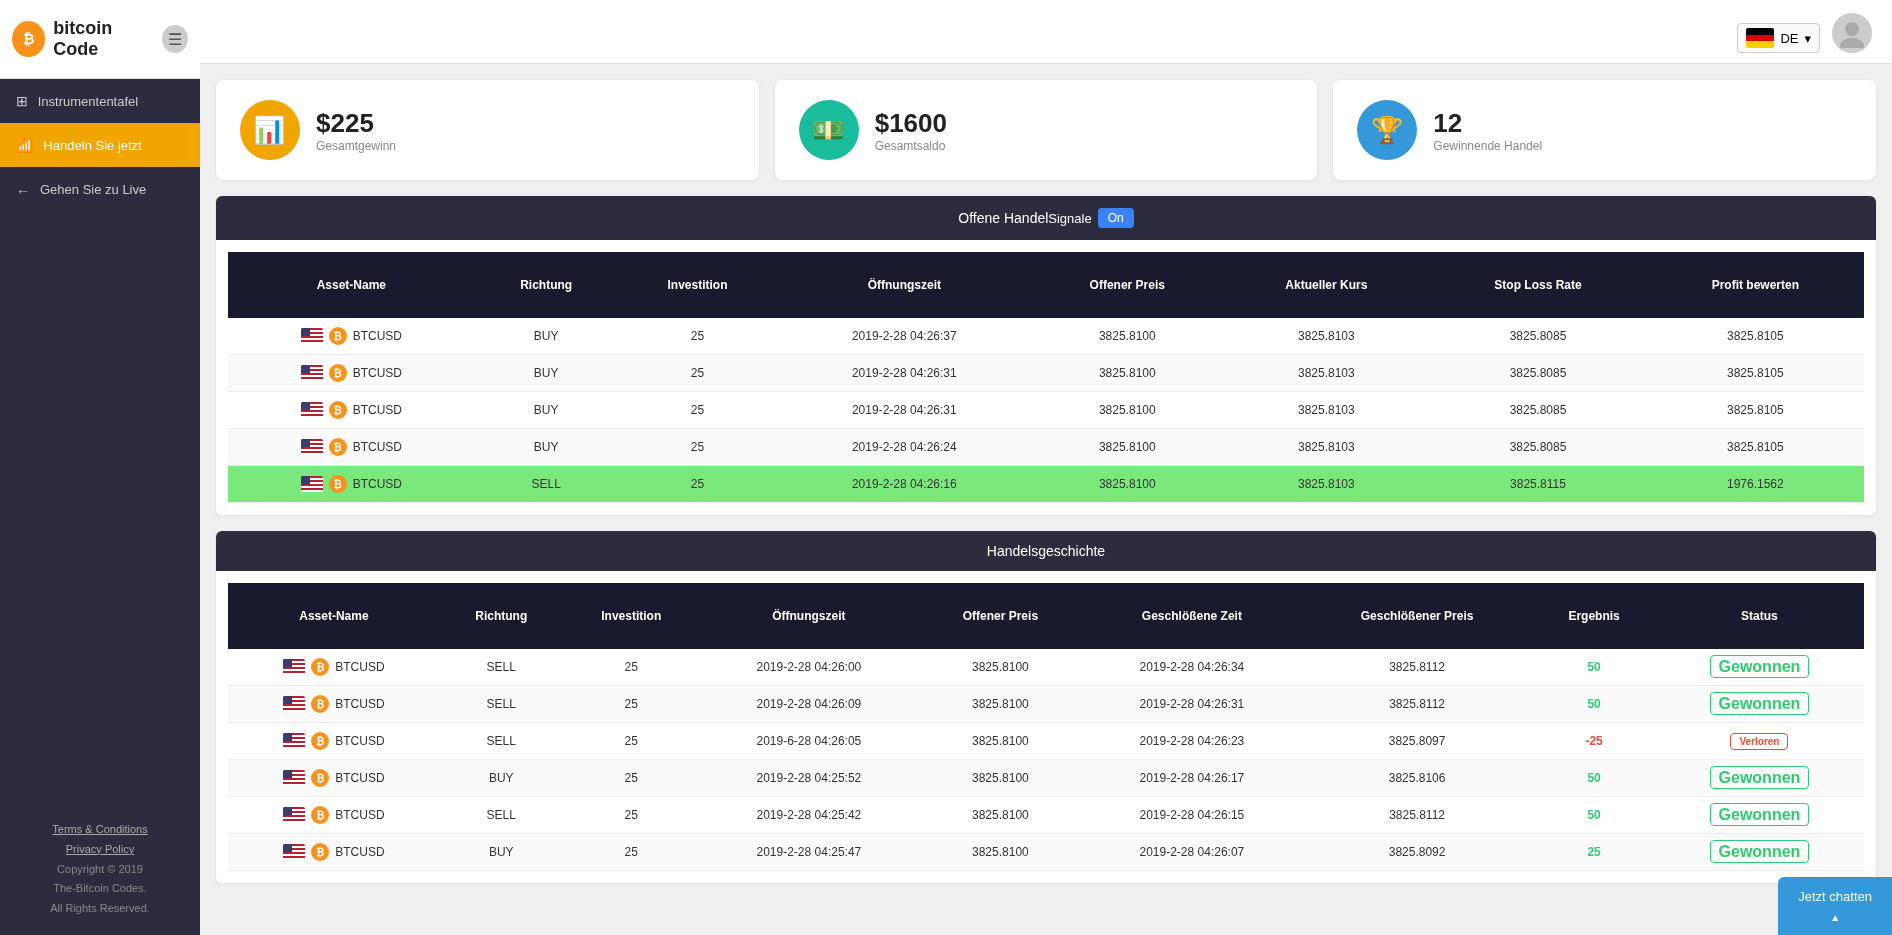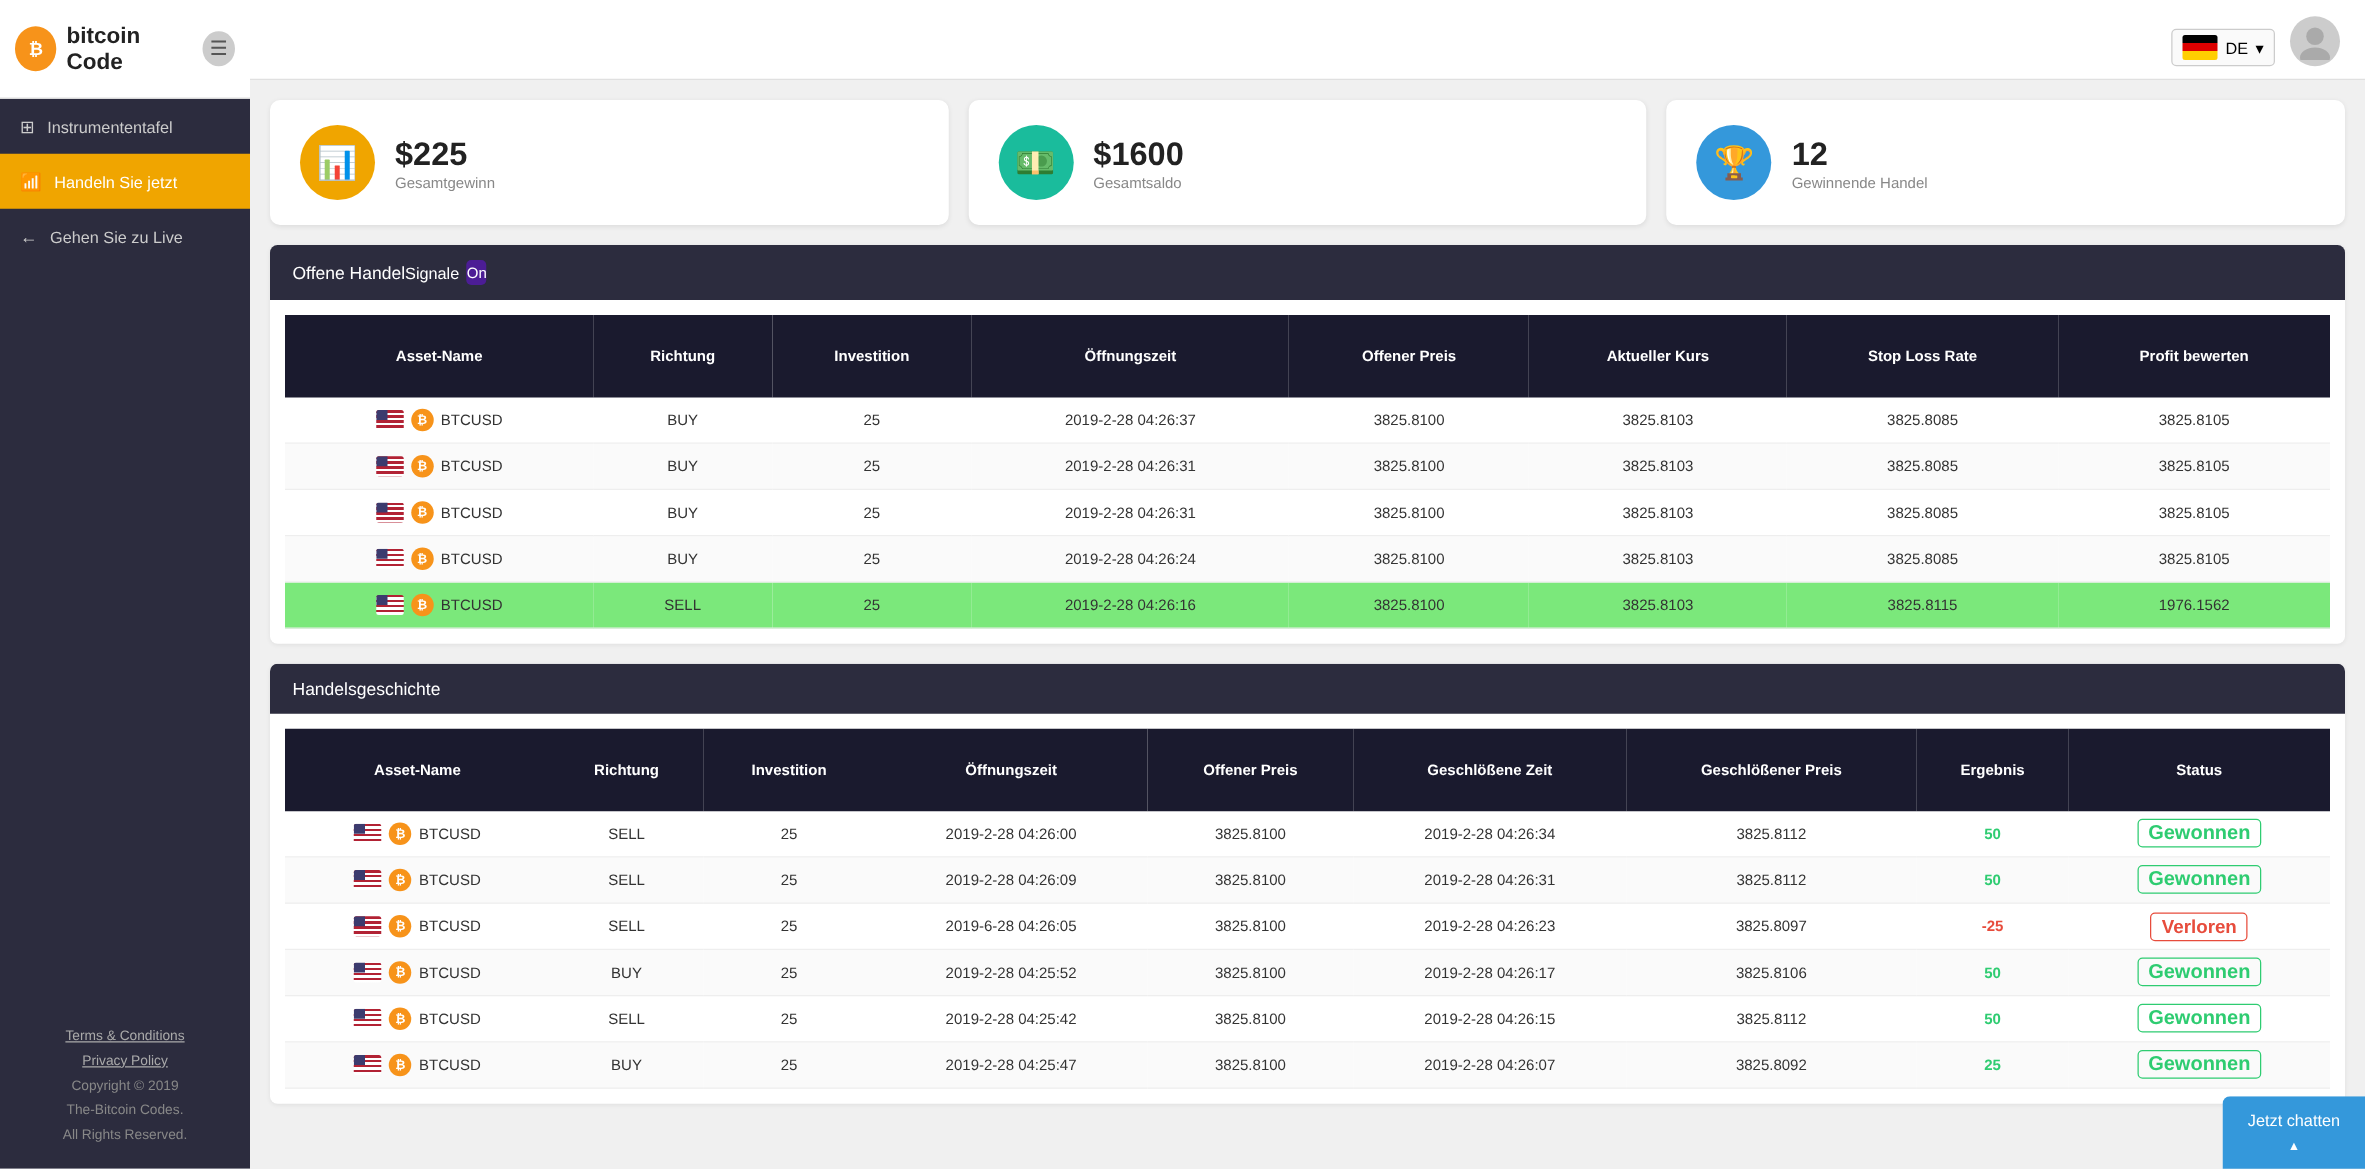--- a/index.html
+++ b/index.html
@@ -127,49 +127,49 @@
       border-radius: 6px;
       margin: 0 16px 16px 16px;
       overflow: hidden;
       box-shadow: 0 1px 4px rgba(0,0,0,0.07);
     }
     .section-header {
       background: #2c2c3e;
       color: #fff;
       padding: 12px 18px;
       font-size: 14px;
-      display: flex; align-items: center; justify-content: flex-start;
+      display: flex; align-items: center; justify-content: center;
     }
     .toggle-switch {
       display: flex; align-items: center; gap: 6px;
       font-size: 13px;
     }
     .toggle-btn {
-      background: #4c1d95;
+      background: #3b82f6;
       color: #fff;
       border: none; border-radius: 4px;
-      padding: 3px 0; font-size: 12px; cursor: pointer;
+      padding: 3px 10px; font-size: 12px; cursor: pointer;
     }
 
     
     table { width: 100%; border-collapse: collapse; }
     thead tr { background: #1a1a2e; color: #fff; }
     thead th { padding: 26px 8px; font-size: 12px; font-weight: 600; text-align: center; }
     tbody tr { border-bottom: 1px solid #eee; }
     tbody tr:nth-child(even) { background: #fafafa; }
     tbody tr.highlight-green { background: #7be87b; }
     tbody td { padding: 9px 8px; text-align: center; font-size: 12px; color: #333; }
     .bold-val { font-weight: normal; }
     .status-won {
       color: #2ecc71; border: 1px solid #2ecc71;
       border-radius: 4px; padding: 2px 8px; font-size: 16px; font-weight: bold;
     }
     .status-lost {
       color: #e74c3c; border: 1px solid #e74c3c;
-      border-radius: 4px; padding: 2px 8px; font-size: 15px; font-weight: bold;
+      border-radius: 4px; padding: 2px 8px; font-size: 10px; font-weight: bold;
     }
     .result-pos { color: #2ecc71; font-weight: bold; }
     .result-neg { color: #e74c3c; font-weight: bold; }
 
     .asset-cell {
       display: flex; align-items: center; justify-content: center; gap: 6px;
     }
     .us-flag {
       width: 22px; height: 16px;
       background: repeating-linear-gradient(

